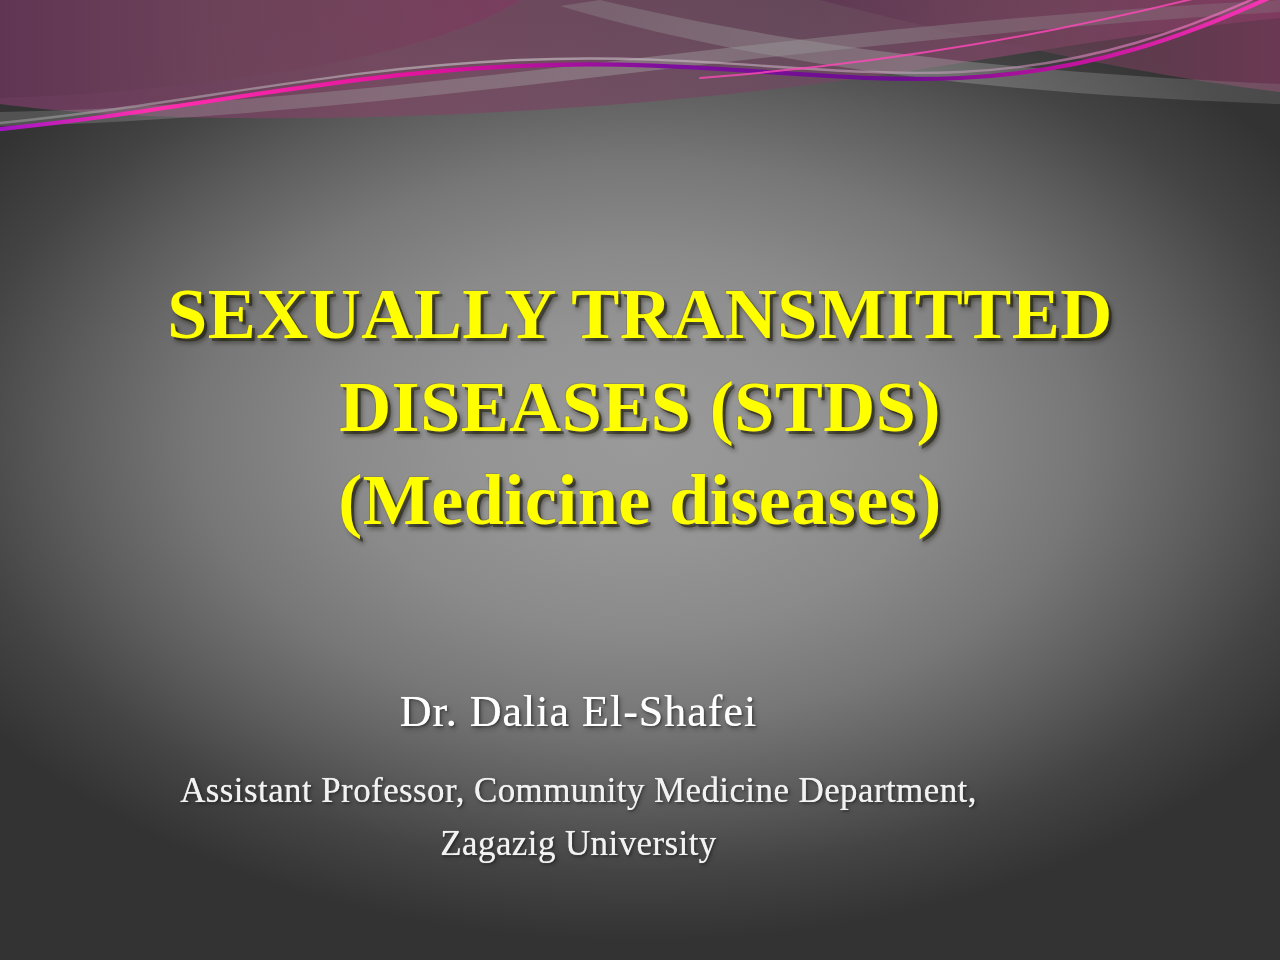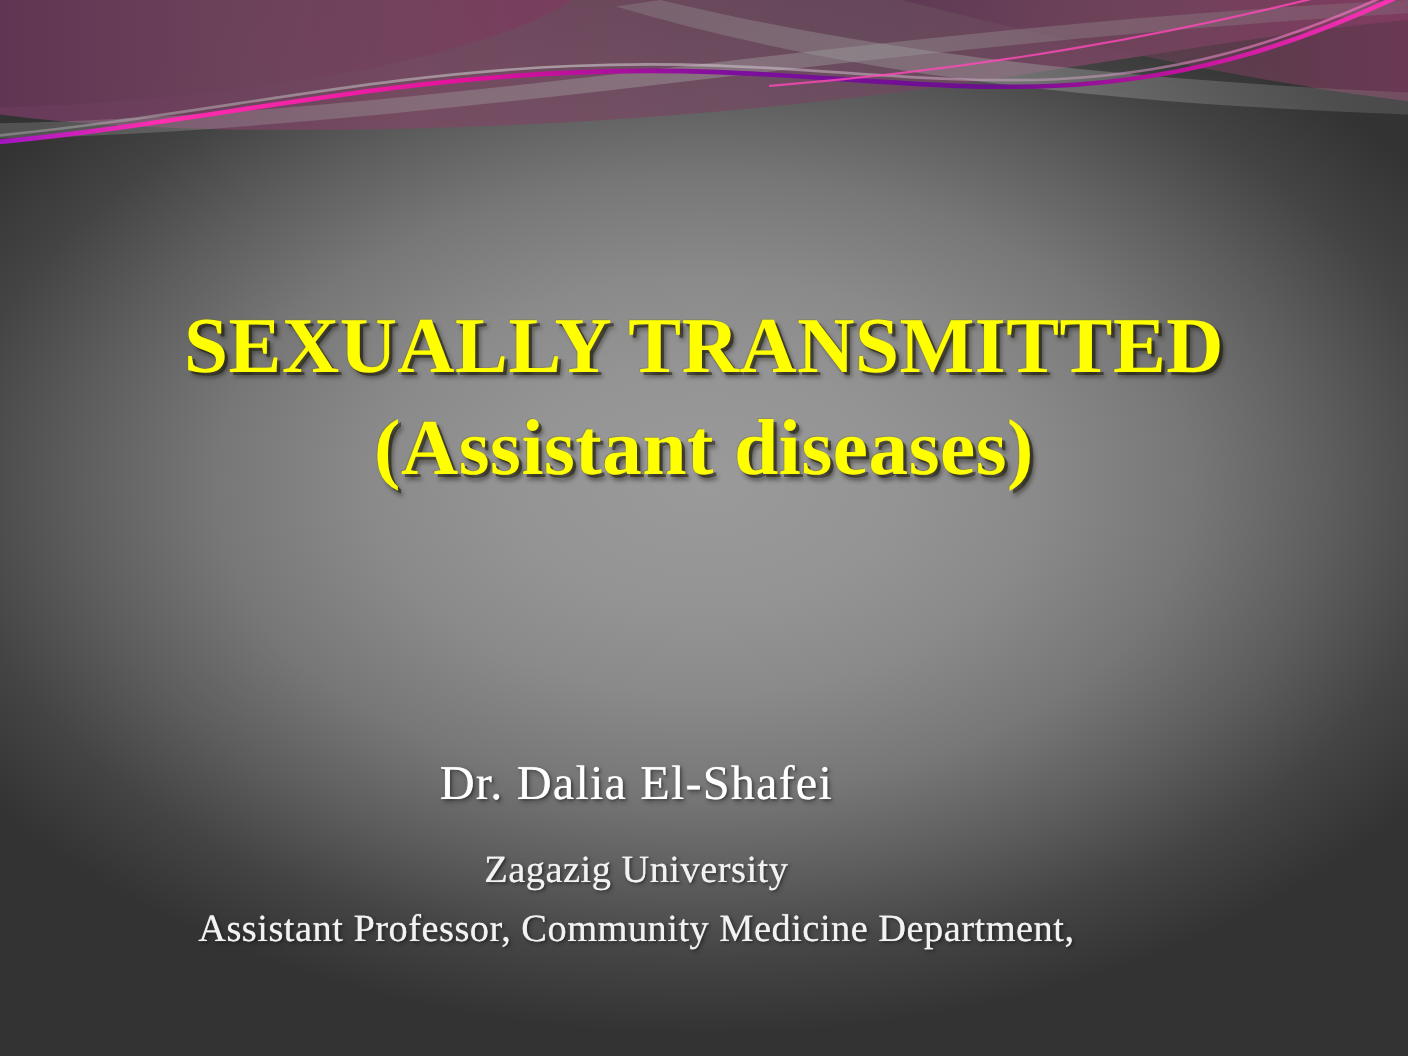--- a/index.html
+++ b/index.html
@@ -157,23 +157,24 @@
       <path d="M-10,130 C180,112 330,74 520,66 C700,58 820,84 960,78 C1090,72 1190,36 1290,-12" fill="none" stroke="url(#lineGrad)" stroke-width="4.2" stroke-linecap="round"></path>
 
       <path d="M-10,124 C180,106 330,68 520,60 C700,52 820,78 960,72 C1090,66 1190,30 1290,-18" fill="none" stroke="url(#lineGrad2)" stroke-width="2.4" stroke-linecap="round"></path>
 
       <path d="M700,78 C880,64 1060,36 1290,-26" fill="none" stroke="#ff49b9" stroke-width="2" stroke-opacity="0.8" stroke-linecap="round"></path>
     </svg>
   </div>
 
   <div class="title-block">
     <span class="title-line">SEXUALLY TRANSMITTED</span>
-    <span class="title-line">(Assistant diseases)</span>
+    <span class="title-line">DISEASES (STDS)</span>
+    <span class="title-line">(Medicine diseases)</span>
   </div>
 
   <div class="subtitle-block">
     <span class="presenter-name">Dr. Dalia El-Shafei</span>
     <span class="affiliation-spacer"></span>
+    <span class="affiliation-line">Assistant Professor, Community Medicine Department,</span>
     <span class="affiliation-line">Zagazig University</span>
-    <span class="affiliation-line">Assistant Professor, Community Medicine Department,</span>
   </div>
 
 </div>
 
 </body></html>

